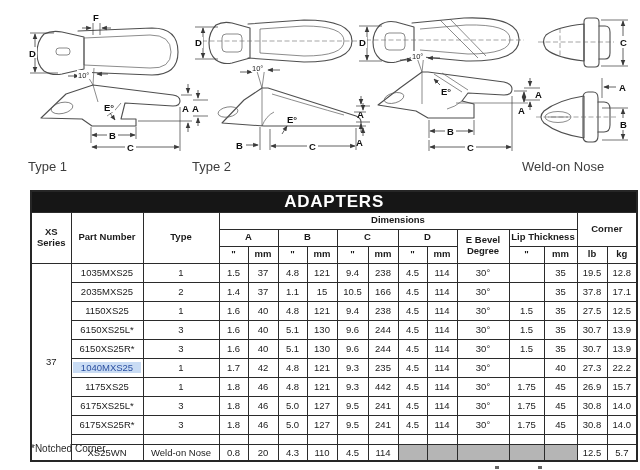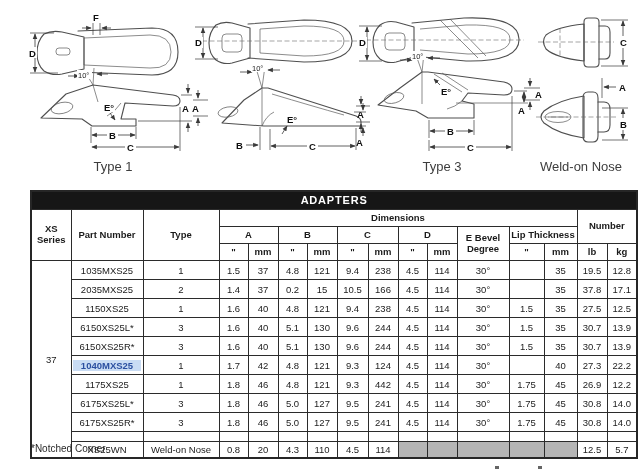--- a/index.html
+++ b/index.html
@@ -1,40 +1,40 @@
 <!DOCTYPE html>
 <html style="--bar: #161616; --gray: #b5b5b5; --hlc: #2b4fa0; --hlbg: #c9dcf4;"><head>
 <meta charset="utf-8">
 <style>
   html,body{margin:0;padding:0;background:#fff;}
   .stage{position:relative;width:640px;height:470px;background:#fff;overflow:hidden;
          font-family:"Liberation Sans",sans-serif;}
   
   figure.diag{position:absolute;margin:0;padding:0;}
-  figcaption{font:13px "Liberation Sans",sans-serif;color:#3d3d3d;text-align:center;margin-top:1px;}
+  figcaption{font:13px "Liberation Sans",sans-serif;color:#3d3d3d;margin-top:1px;}
   .ol{fill:none;stroke:#4f4f4f;stroke-width:1.1;stroke-linejoin:round;stroke-linecap:round;}
   .in{fill:none;stroke:#5a5a5a;stroke-width:.7;}
   .cl{fill:none;stroke:#6a6a6a;stroke-width:.6;stroke-dasharray:5 2.5;}
   .dim{fill:none;stroke:#3a3a3a;stroke-width:.8;}
   .ext{fill:none;stroke:#3a3a3a;stroke-width:.7;}
   .lbl{font:bold 9.5px "Liberation Sans",sans-serif;fill:#101010;}
   .sm{font:7.5px "Liberation Sans",sans-serif;fill:#222;}
   .wbg{fill:#fff;}
   
   .tblwrap{position:absolute;left:30px;top:190px;}
   table.tbl{border-collapse:collapse;table-layout:fixed;width:606px;border:2px solid #262626;}
   .tbl th,.tbl td{border:1px solid #2b2b2b;text-align:center;vertical-align:middle;padding:0;
       font-size:9.5px;color:#1b1b1b;overflow:hidden;white-space:nowrap;}
   .tbl th{font-weight:bold;height:16px;line-height:1.15;}
-  .tbl th.title{background:var(--bar,#161616);color:#fff;font-size:11px;letter-spacing:.8px;height:17px;}
+  .tbl th.title{background:var(--bar,#161616);color:#fff;font-size:17px;letter-spacing:.8px;height:17px;}
   .tbl tbody td{height:18px;font-weight:normal;}
   .tbl tr.spacer td{height:9px;}
   .tbl tr.wn td{height:15px;}
   .tbl td.gray{background:var(--gray,#b5b5b5);}
-  .hl{color:var(--hlc,#2b4fa0);background:var(--hlbg,#c9dcf4);padding:0 8px;font-weight:bold;}
+  .hl{color:var(--hlc,#2b4fa0);background:var(--hlbg,#c9dcf4);padding:0 8px;font-weight:normal;}
   .footnote{position:absolute;left:31px;top:443px;font-size:10px;color:#2a2a2a;}
   .speck{position:absolute;width:4px;height:3px;background:#4a4a4a;opacity:.85;}
 </style>
 </head>
 <body>
 
 <div class="stage">
 
   <figure class="diag" style="left:28px;top:8px;width:170px;">
     <svg width="170" height="146" viewBox="0 0 170 146">
@@ -148,20 +148,21 @@
       <line class="ext" x1="68" y1="119" x2="68" y2="142"></line>
       <line class="dim" x1="54" y1="137" x2="66" y2="137" marker-end="url(#a2)"></line>
       <text class="lbl" x="44" y="141">B</text>
 
       <line class="ext" x1="78" y1="121" x2="78" y2="142"></line>
         <line class="ext" x1="164" y1="120" x2="164" y2="142"></line>
       <line class="dim" x1="79" y1="138" x2="163" y2="138" marker-start="url(#a2)" marker-end="url(#a2)"></line>
       <rect class="wbg" x="115" y="132" width="11" height="12"></rect>
       <text class="lbl" x="117" y="142">C</text>
     </svg>
+    <figcaption>Type 2</figcaption>
   </figure>
 
   <figure class="diag" style="left:356px;top:8px;width:172px;">
     <svg width="172" height="146" viewBox="0 0 172 146">
       <defs>
         <marker id="a3" viewBox="0 0 8 8" refX="7" refY="4" markerWidth="7" markerHeight="7" orient="auto-start-reverse">
           <path d="M0,0.8 L8,4 L0,7.2 Z" fill="#3a3a3a"></path>
         </marker>
       </defs>
 
@@ -210,21 +211,20 @@
       <line class="dim" x1="74" y1="123" x2="117" y2="123" marker-start="url(#a3)" marker-end="url(#a3)"></line>
       <rect class="wbg" x="89" y="117" width="11" height="11"></rect>
       <text class="lbl" x="91" y="127">B</text>
 
       <line class="ext" x1="73" y1="132" x2="73" y2="143"></line>
         <line class="ext" x1="156" y1="88" x2="156" y2="143"></line>
       <line class="dim" x1="74" y1="139" x2="155" y2="139" marker-start="url(#a3)" marker-end="url(#a3)"></line>
       <rect class="wbg" x="109" y="133" width="11" height="12"></rect>
       <text class="lbl" x="111" y="143">C</text>
     </svg>
-    <figcaption>Type 3</figcaption>
   </figure>
 
   <figure class="diag" style="left:522px;top:8px;width:118px;">
     <svg width="118" height="146" viewBox="0 0 118 146">
       <defs>
         <marker id="a4" viewBox="0 0 8 8" refX="7" refY="4" markerWidth="7" markerHeight="7" orient="auto-start-reverse">
           <path d="M0,0.8 L8,4 L0,7.2 Z" fill="#3a3a3a"></path>
         </marker>
       </defs>
 
@@ -290,21 +290,21 @@
           <th class="title" colspan="16">ADAPTERS</th>
         </tr>
         <tr>
           <th rowspan="3">
             <span>XS</span><br>
             <span>Series</span>
           </th>
           <th rowspan="3">Part Number</th>
           <th rowspan="3">Type</th>
           <th colspan="11">Dimensions</th>
-          <th colspan="2" rowspan="2">Number</th>
+          <th colspan="2" rowspan="2">Corner</th>
         </tr>
         <tr>
           <th colspan="2">A</th>
           <th colspan="2">B</th>
           <th colspan="2">C</th>
           <th colspan="2">D</th>
           <th rowspan="2">
             <span>E Bevel</span><br>
             <span>Degree</span>
           </th>
@@ -342,21 +342,21 @@
             <td></td>
             <td>35</td>
             <td>19.5</td>
             <td>12.8</td>
           </tr>
           <tr>
             <td>2035MXS25</td>
             <td>2</td>
             <td>1.4</td>
             <td>37</td>
-            <td>0.2</td>
+            <td>1.1</td>
             <td>15</td>
             <td>10.5</td>
             <td>166</td>
             <td>4.5</td>
             <td>114</td>
             <td>30°</td>
             <td></td>
             <td>35</td>
             <td>37.8</td>
             <td>17.1</td>
@@ -413,21 +413,21 @@
             <td>13.9</td>
           </tr>
           <tr>
             <td><span class="hl">1040MXS25</span></td>
             <td>1</td>
             <td>1.7</td>
             <td>42</td>
             <td>4.8</td>
             <td>121</td>
             <td>9.3</td>
-            <td>124</td>
+            <td>235</td>
             <td>4.5</td>
             <td>114</td>
             <td>30°</td>
             <td></td>
             <td>40</td>
             <td>27.3</td>
             <td>22.2</td>
           </tr>
           <tr>
             <td>1175XS25</td>
@@ -437,21 +437,21 @@
             <td>4.8</td>
             <td>121</td>
             <td>9.3</td>
             <td>442</td>
             <td>4.5</td>
             <td>114</td>
             <td>30°</td>
             <td>1.75</td>
             <td>45</td>
             <td>26.9</td>
-            <td>12.2</td>
+            <td>15.7</td>
           </tr>
           <tr>
             <td>6175XS25L*</td>
             <td>3</td>
             <td>1.8</td>
             <td>46</td>
             <td>5.0</td>
             <td>127</td>
             <td>9.5</td>
             <td>241</td>

